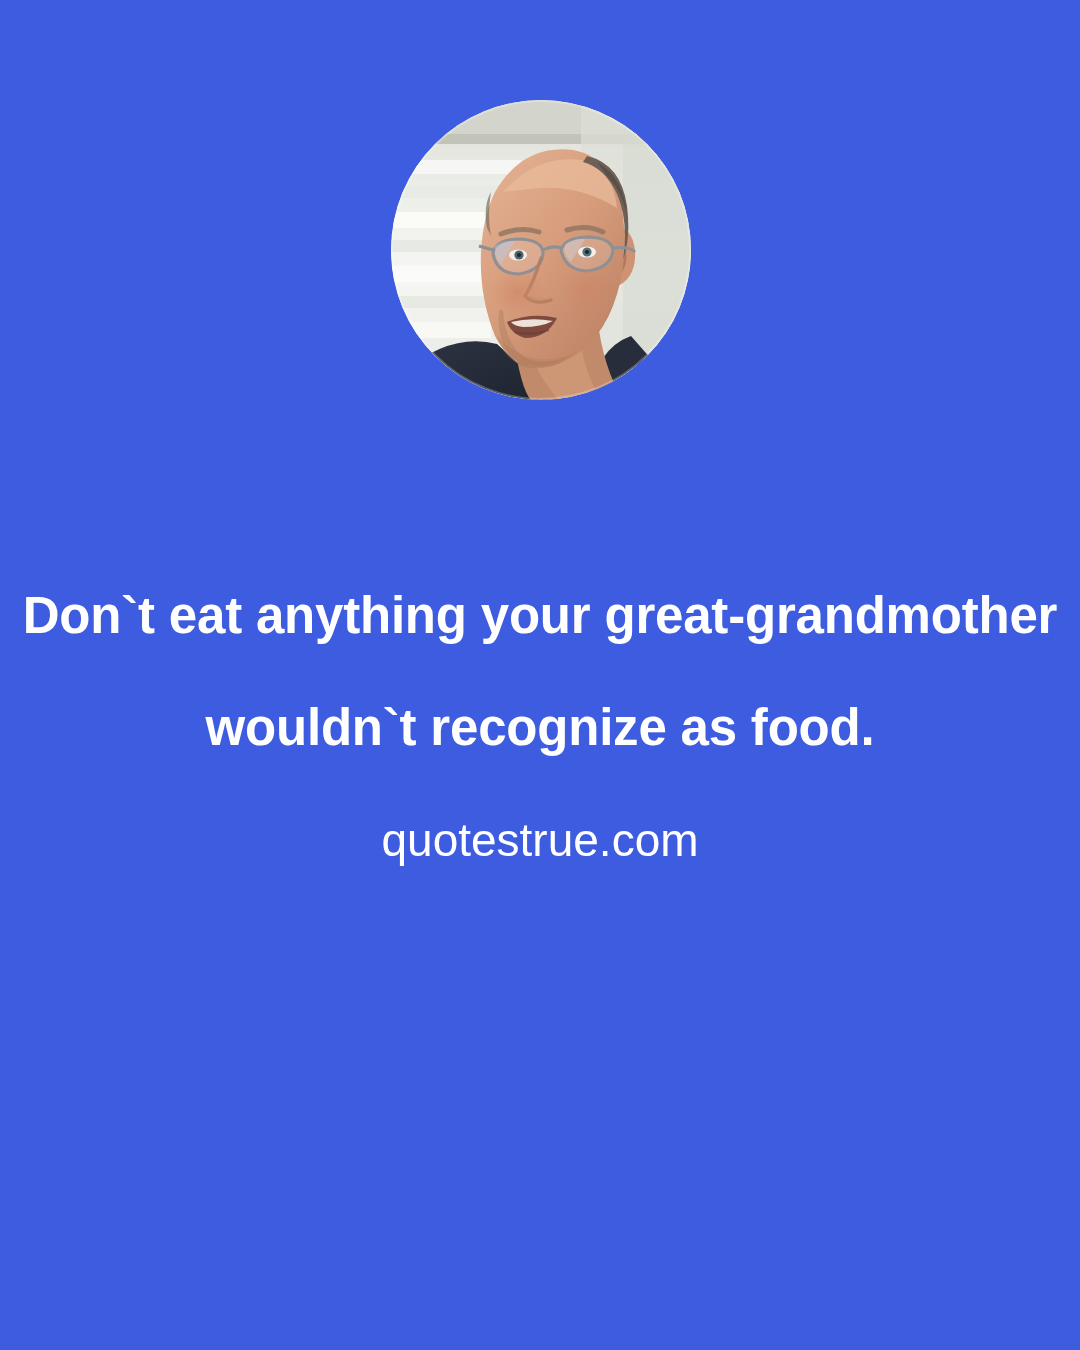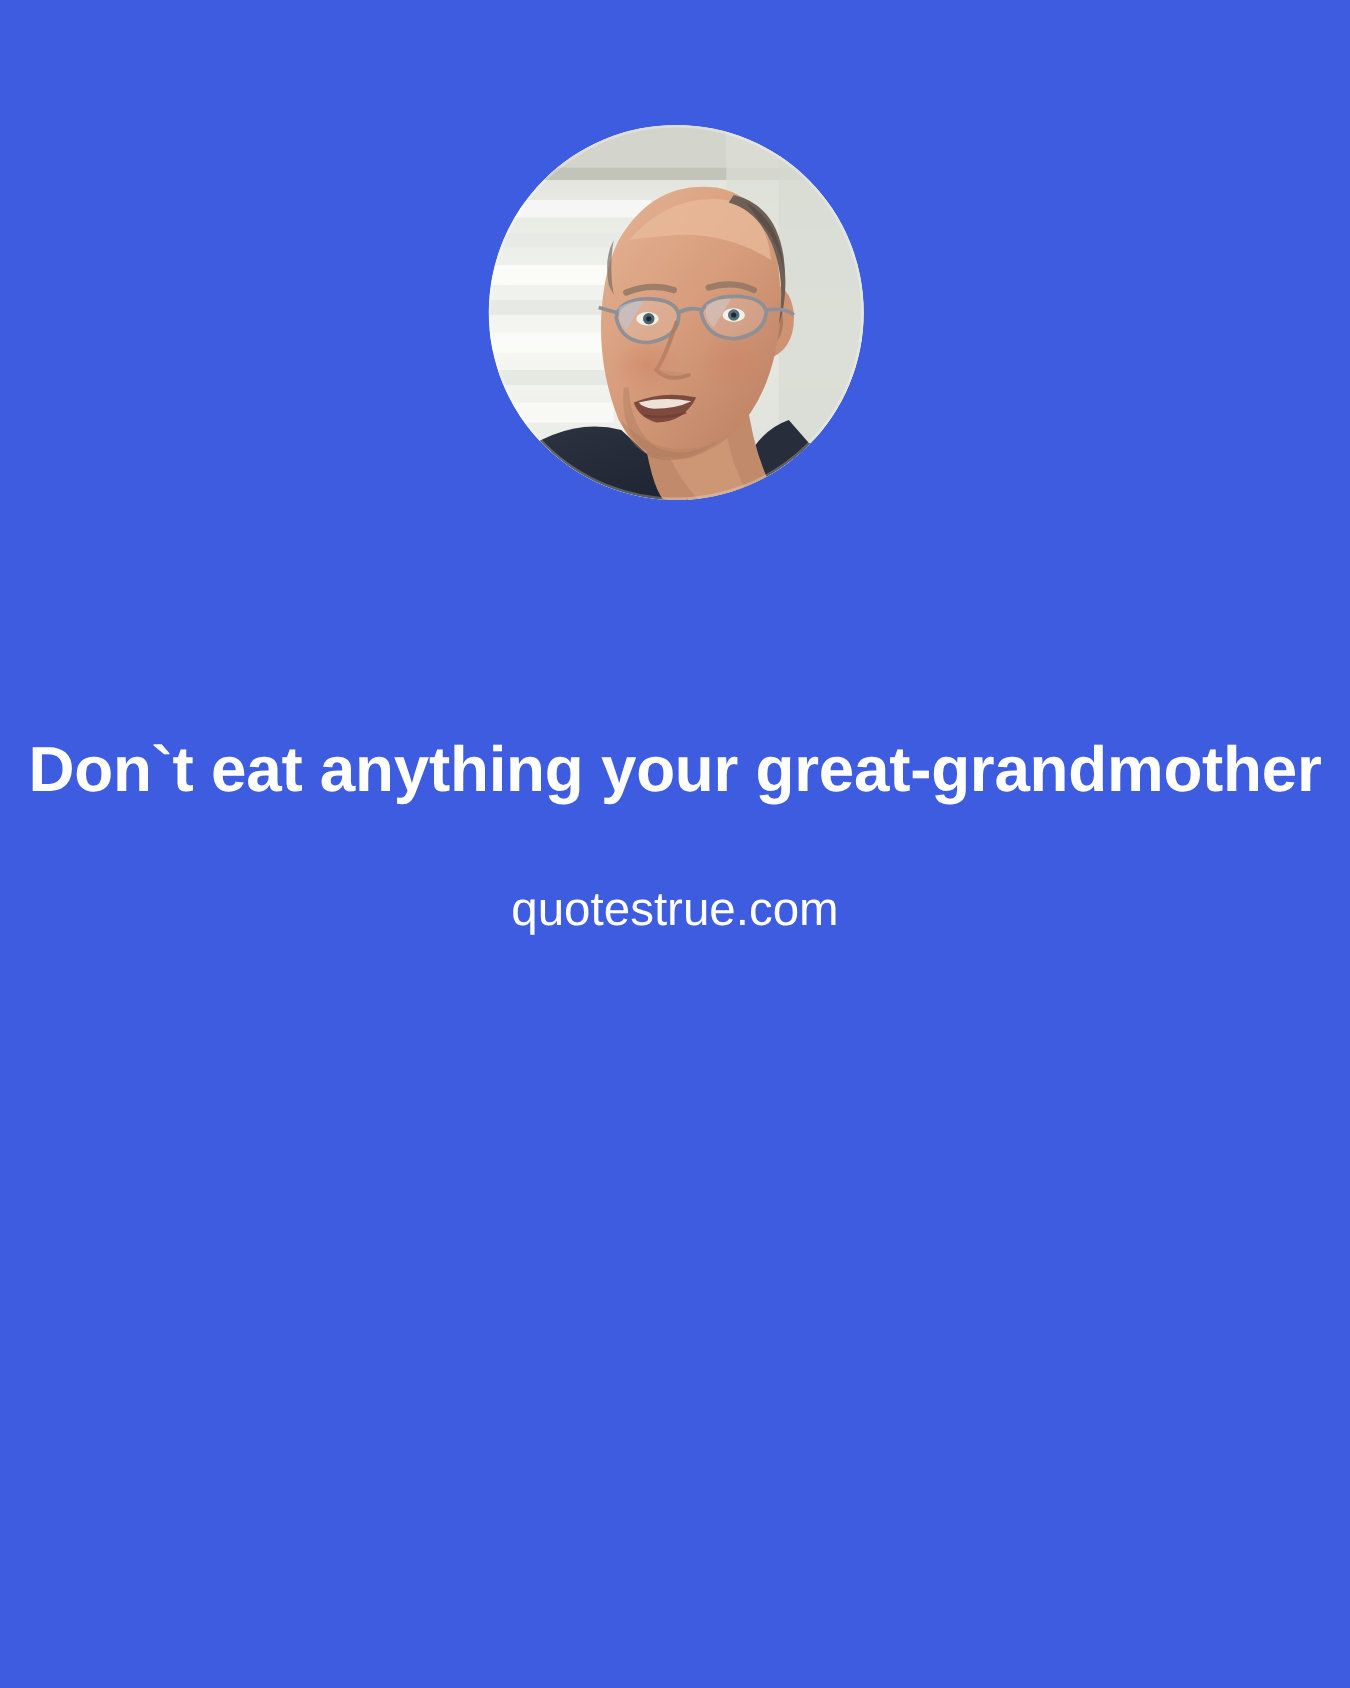--- a/index.html
+++ b/index.html
@@ -62,21 +62,21 @@
     color: #ffffff;
     font-size: 42px;
     font-weight: 700;
     line-height: 96px;
     margin-top: 18px;
     font-family: "Liberation Sans", sans-serif;
   }
 
   .site {
     color: #ffffff;
-    font-size: 38px;
+    font-size: 46px;
     font-weight: 400;
     line-height: 96px;
     margin-top: 8px;
     font-family: "Liberation Sans", sans-serif;
   }
 </style>
 </head>
 <body>
 
 <div class="quote-card">
@@ -183,19 +183,20 @@
         <path d="M 108 210 Q 104 246 130 266 Q 160 274 184 252 Q 160 268 134 258 Q 114 244 112 210 Z" fill="#9c7257" opacity="0.3"></path>
 
         <circle cx="150" cy="150" r="150" fill="none" stroke="#ffffff" stroke-width="4" opacity="0.25"></circle>
       </g>
     </svg>
   </div>
 
   <div class="text-block">
 
     <div class="quote-line">Don`t eat anything your great-grandmother</div>
+    <div class="quote-line">wouldn`t recognize as food.</div>
 
 
     <div class="site">quotestrue.com</div>
 
   </div>
 
 </div>
 
 </body></html>

